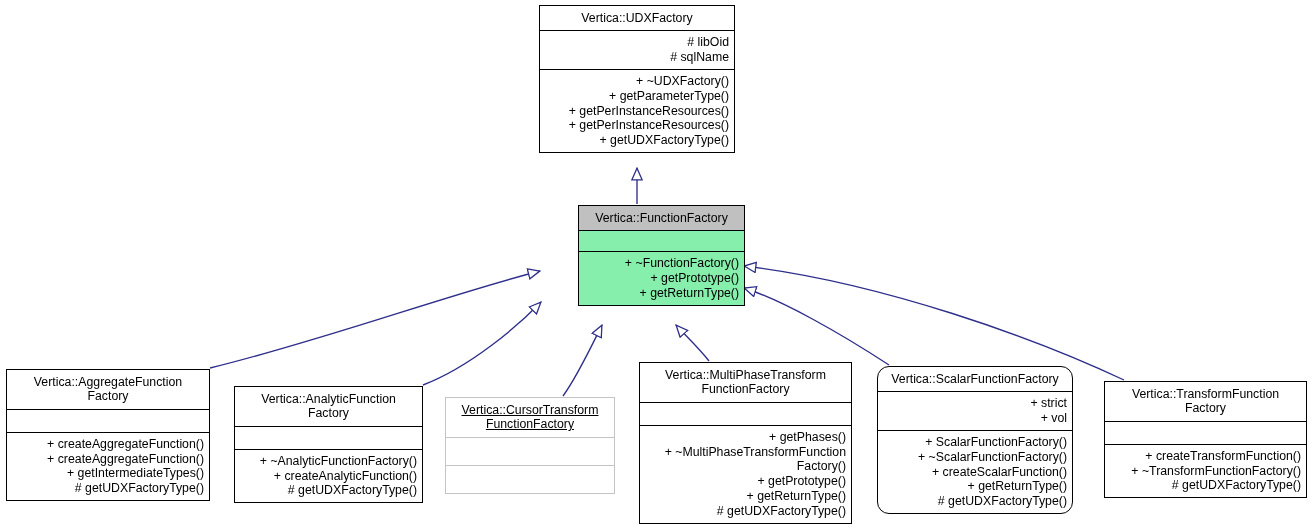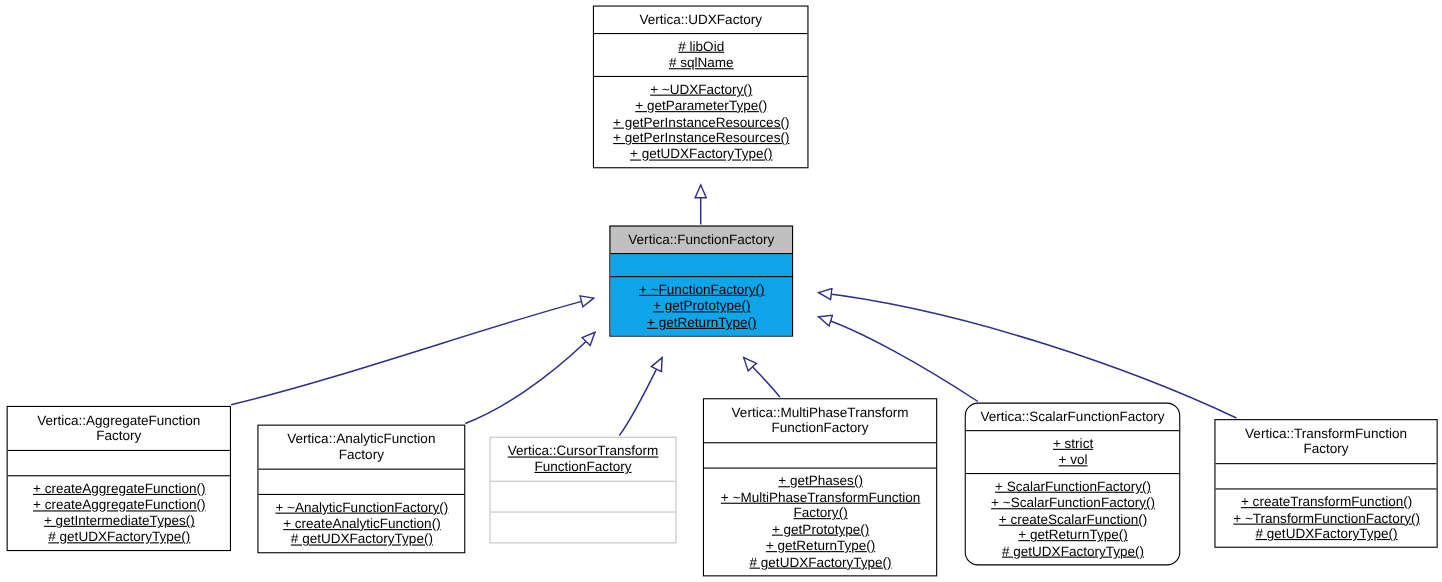--- a/index.html
+++ b/index.html
@@ -31,23 +31,24 @@
   
   .node {
     position: absolute;
     box-sizing: border-box;
     border: 1px solid #000000;
     background: #ffffff;
     z-index: 2;
   }
   .node.highlight {
     background: #c0c0c0;
+    margin-left: 24px;
   }
   .node.highlight .compartment {
-    background: #0ea5e9;
+    background: #86efac;
   }
   .node.muted {
     border-color: #c4c4c4;
   }
   .node.muted .compartment {
     border-top-color: #c4c4c4;
   }
 
   .node-title {
     font-size: 12.3px;
@@ -64,23 +65,22 @@
     box-sizing: border-box;
   }
   .compartment.empty {
     padding: 0;
     height: 22px;
   }
   .member {
     font-size: 12.3px;
     line-height: 14.8px;
     color: #000000;
-    text-align: center;
+    text-align: right;
     white-space: normal;
-    text-decoration: underline;
   }
 
   
   #node-udxfactory       { left: 539px; top: 5px;   width: 196px; }
   #node-functionfactory  { left: 554px; top: 205px; width: 167px; }
   #node-aggregate        { left: 6px;   top: 369px; width: 204px; }
   #node-analytic         { left: 234px; top: 386px; width: 189px; }
   #node-cursortransform  { left: 445px; top: 397px; width: 170px; text-decoration: underline; }
   #node-multiphase       { left: 639px; top: 362px; width: 213px; }
   #node-scalar           { left: 877px; top: 366px; width: 196px; border-radius: 12px; }

